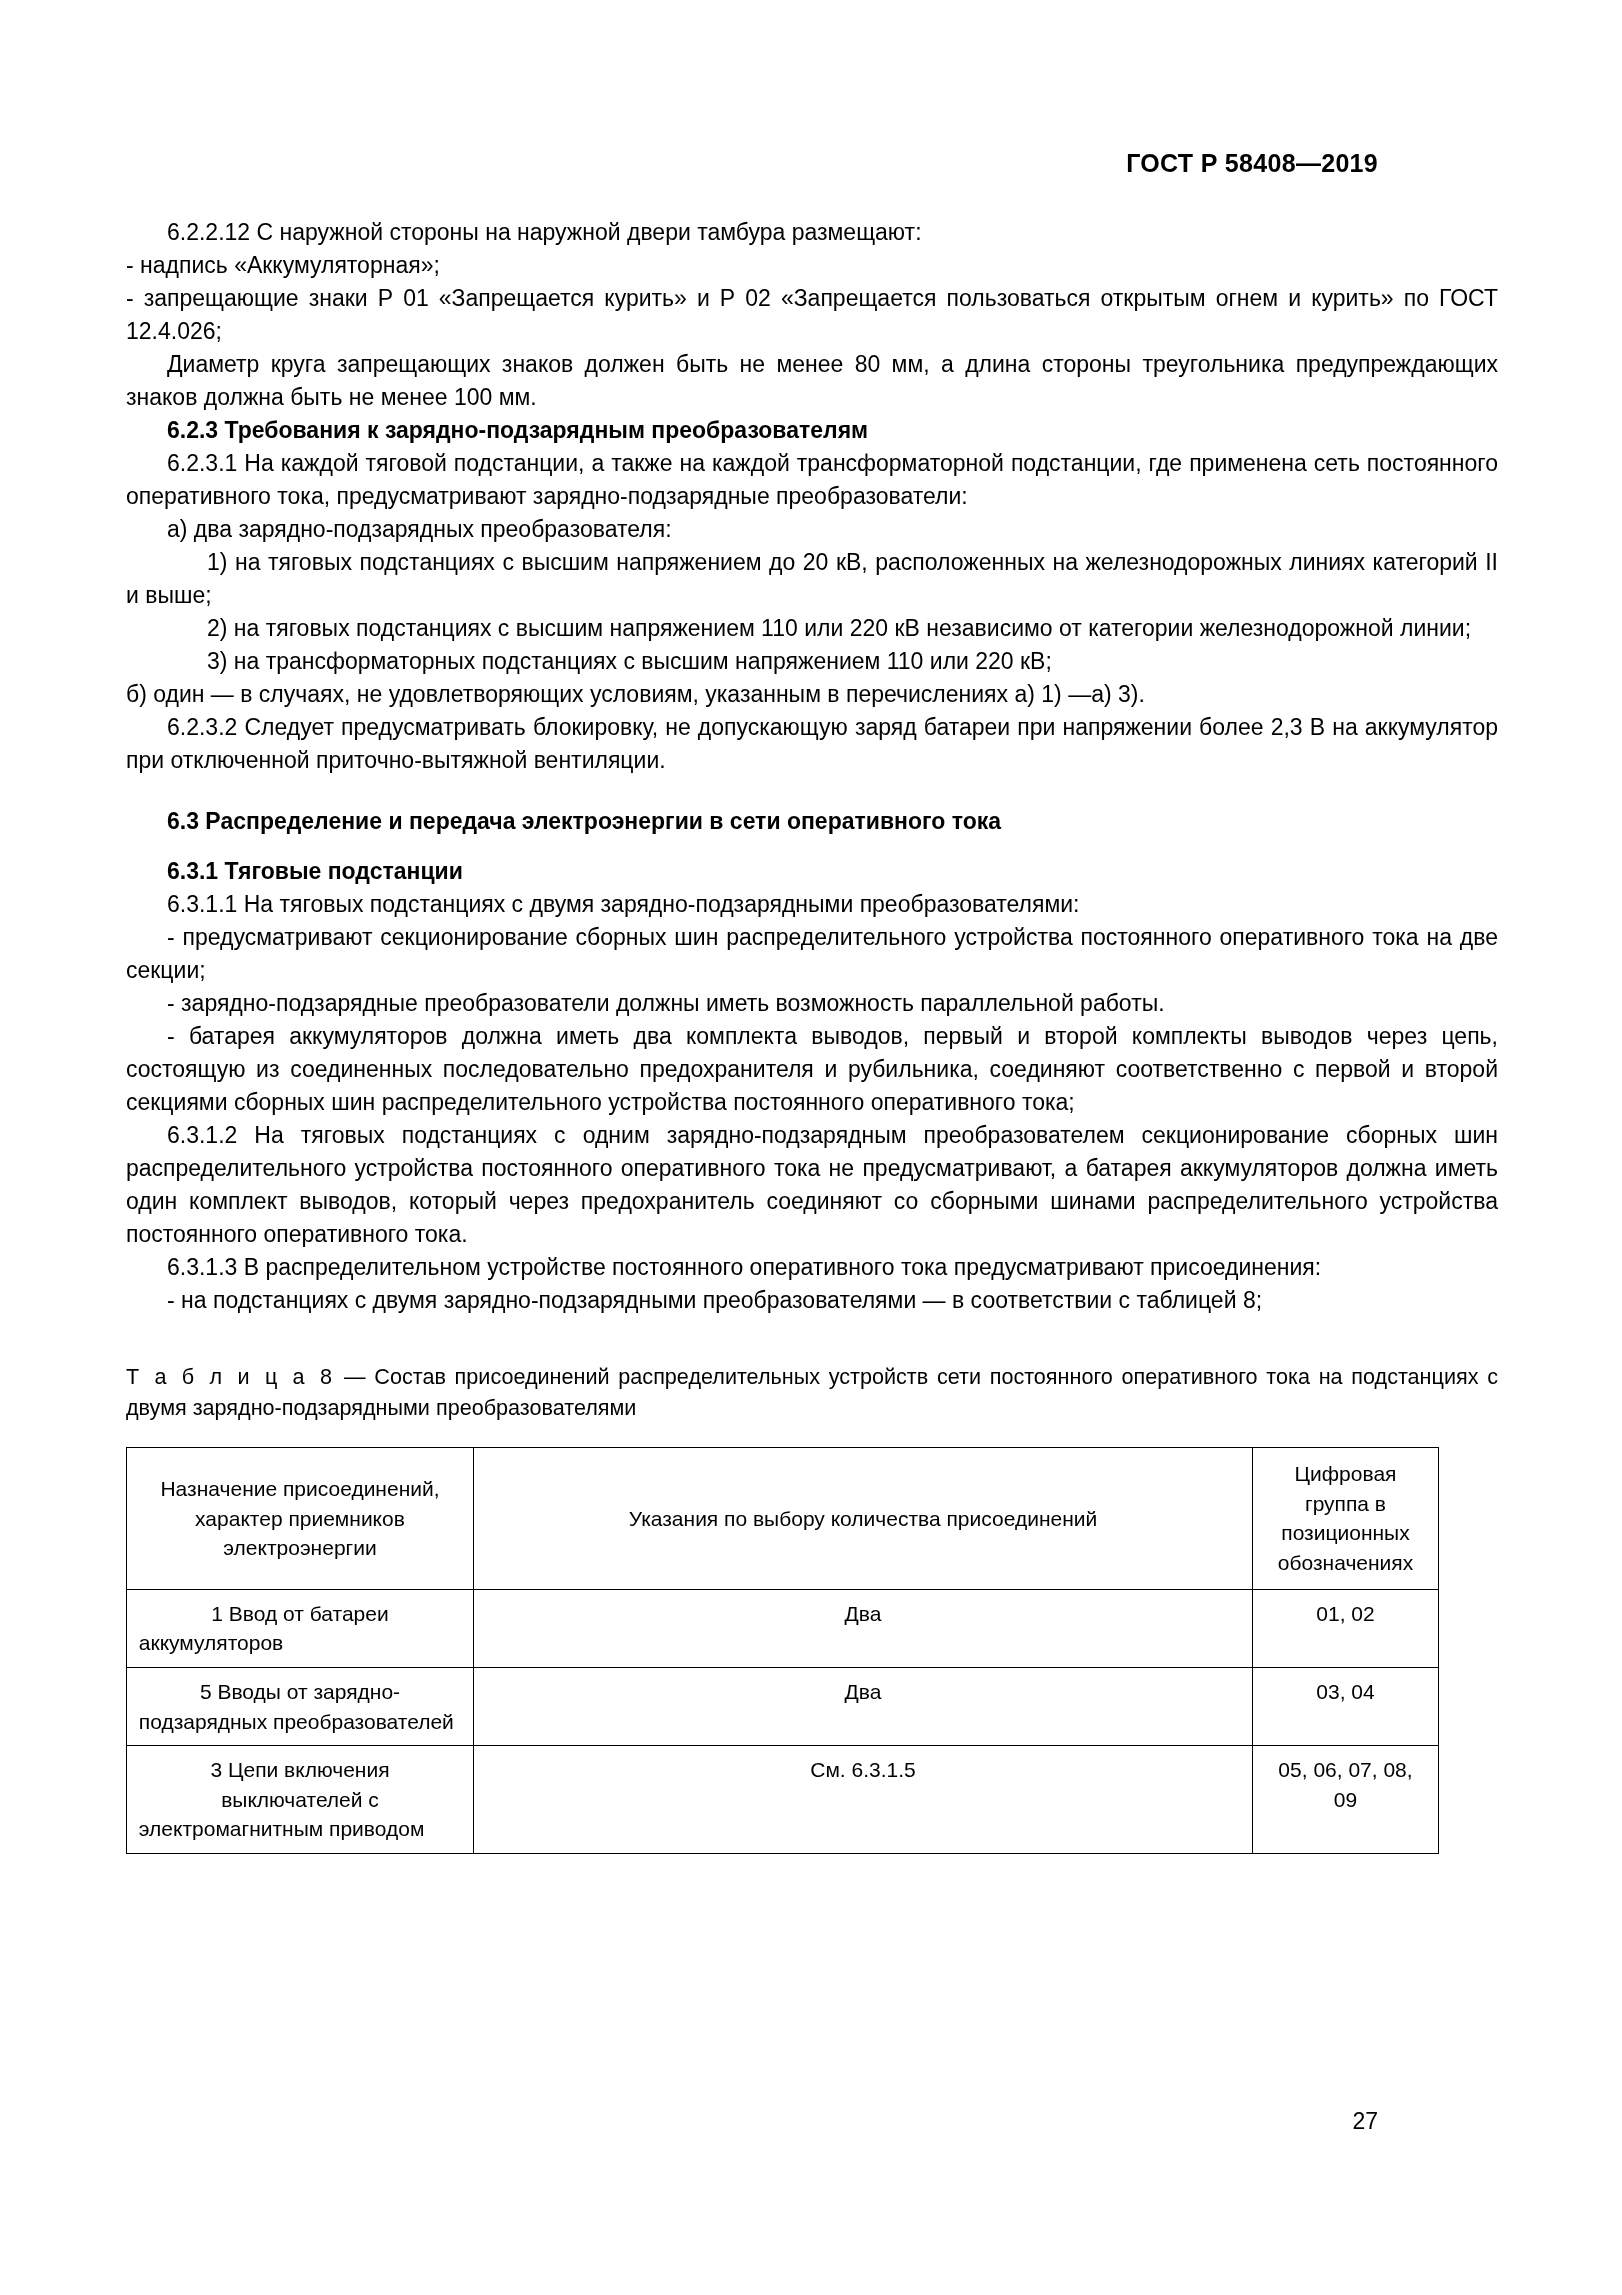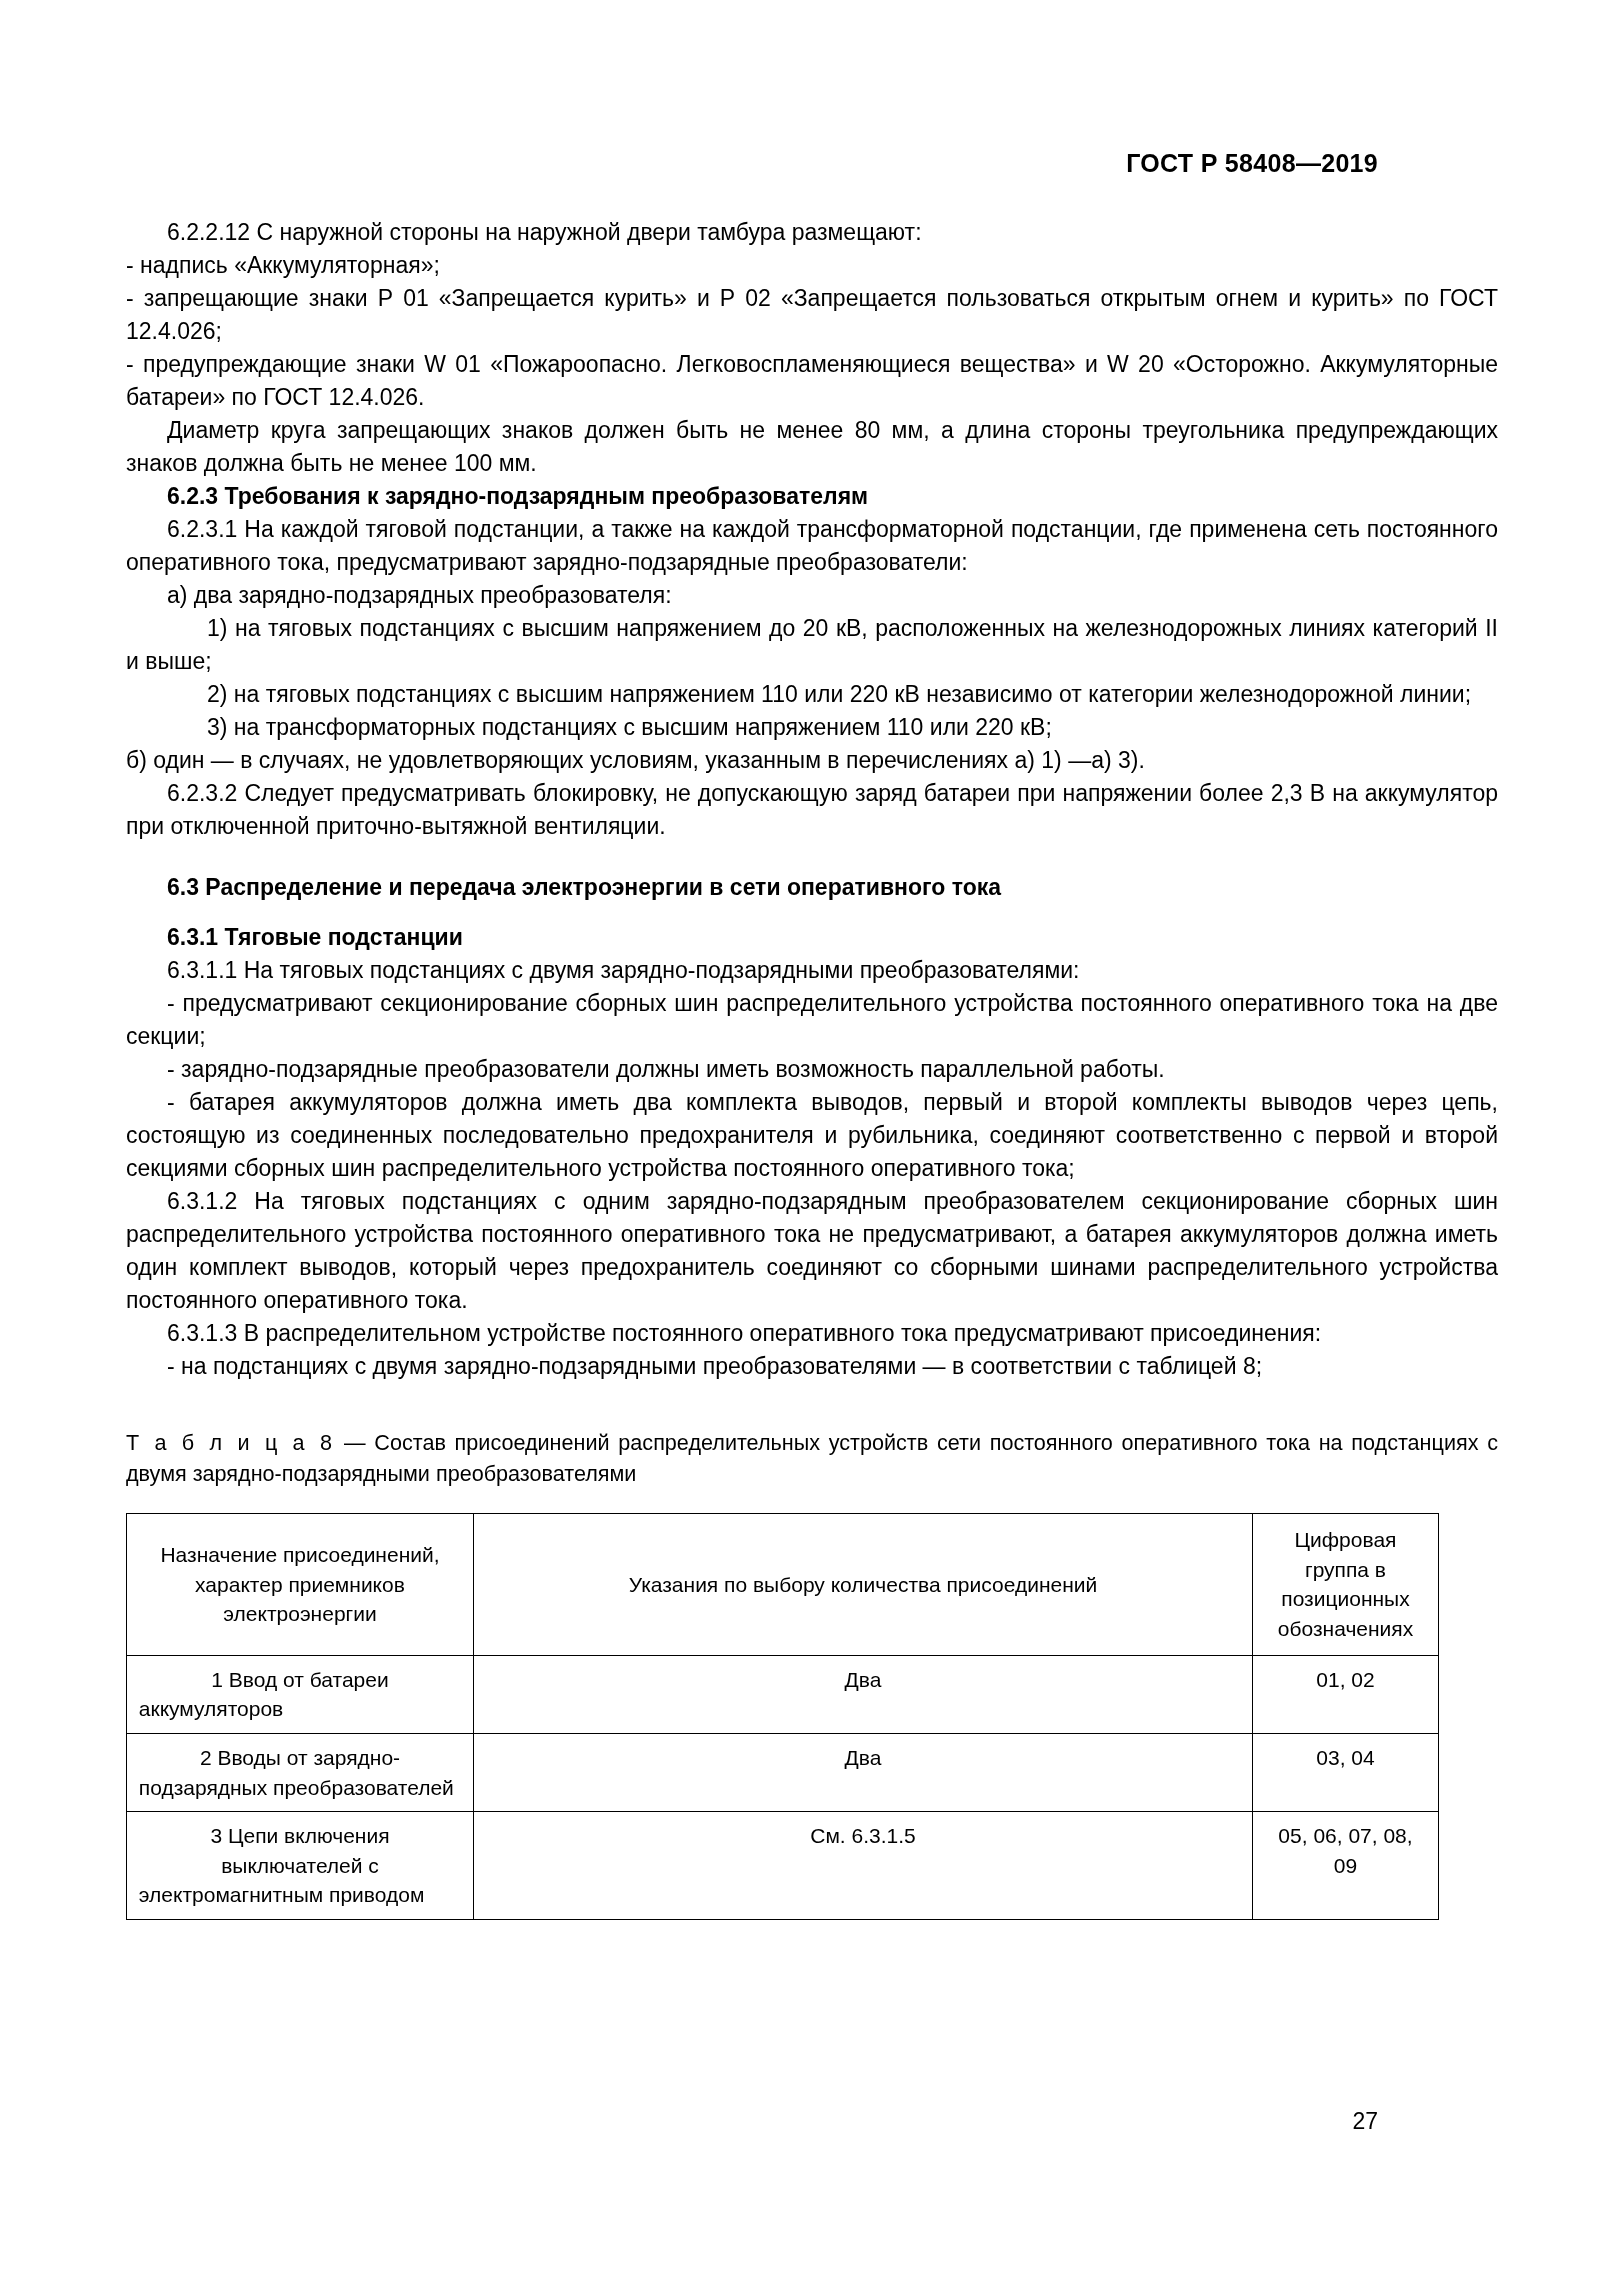--- a/index.html
+++ b/index.html
@@ -111,21 +111,20 @@
 
 <div class="page">
 
   <div class="header">ГОСТ Р 58408—2019</div>
 
   <div class="content">
 
     <p class="indent">6.2.2.12 С наружной стороны на наружной двери тамбура размещают:</p>
     <p>- надпись «Аккумуляторная»;</p>
     <p>- запрещающие знаки Р 01 «Запрещается курить» и Р 02 «Запрещается пользоваться открытым огнем и курить» по ГОСТ 12.4.026;</p>
-    <p>- предупреждающие знаки W 01 «Пожароопасно. Легковоспламеняющиеся вещества» и W 20 «Осторожно. Аккумуляторные батареи» по ГОСТ 12.4.026.</p>
     <p class="indent">Диаметр круга запрещающих знаков должен быть не менее 80 мм, а длина стороны треугольника предупреждающих знаков должна быть не менее 100 мм.</p>
 
     <p class="indent bold">6.2.3 Требования к зарядно-подзарядным преобразователям</p>
     <p class="indent">6.2.3.1 На каждой тяговой подстанции, а также на каждой трансформаторной подстанции, где применена сеть постоянного оперативного тока, предусматривают зарядно-подзарядные преобразователи:</p>
     <p class="indent">а) два зарядно-подзарядных преобразователя:</p>
     <p class="indent2">1) на тяговых подстанциях с высшим напряжением до 20 кВ, расположенных на железнодорожных линиях категорий II и выше;</p>
     <p class="indent2">2) на тяговых подстанциях с высшим напряжением 110 или 220 кВ независимо от категории железнодорожной линии;</p>
     <p class="indent2">3) на трансформаторных подстанциях с высшим напряжением 110 или 220 кВ;</p>
     <p>б) один — в случаях, не удовлетворяющих условиям, указанным в перечислениях а) 1) —а) 3).</p>
     <p class="indent">6.2.3.2 Следует предусматривать блокировку, не допускающую заряд батареи при напряжении более 2,3 В на аккумулятор при отключенной приточно-вытяжной вентиляции.</p>
@@ -161,21 +160,21 @@
           <th>Цифровая группа в позиционных обозначениях</th>
         </tr>
       </thead>
       <tbody>
         <tr>
           <td class="c1">1 Ввод от батареи аккумуляторов</td>
           <td class="c2">Два</td>
           <td class="c3">01, 02</td>
         </tr>
         <tr>
-          <td class="c1">2 Вводы от зарядно-подзарядных преобразователей</td>
+          <td class="c1">5 Вводы от зарядно-подзарядных преобразователей</td>
           <td class="c2">Два</td>
           <td class="c3">03, 04</td>
         </tr>
         <tr>
           <td class="c1">3 Цепи включения выключателей с электромагнитным приводом</td>
           <td class="c2">См. 6.3.1.5</td>
           <td class="c3">05, 06, 07, 08, 09</td>
         </tr>
       </tbody>
     </table>

